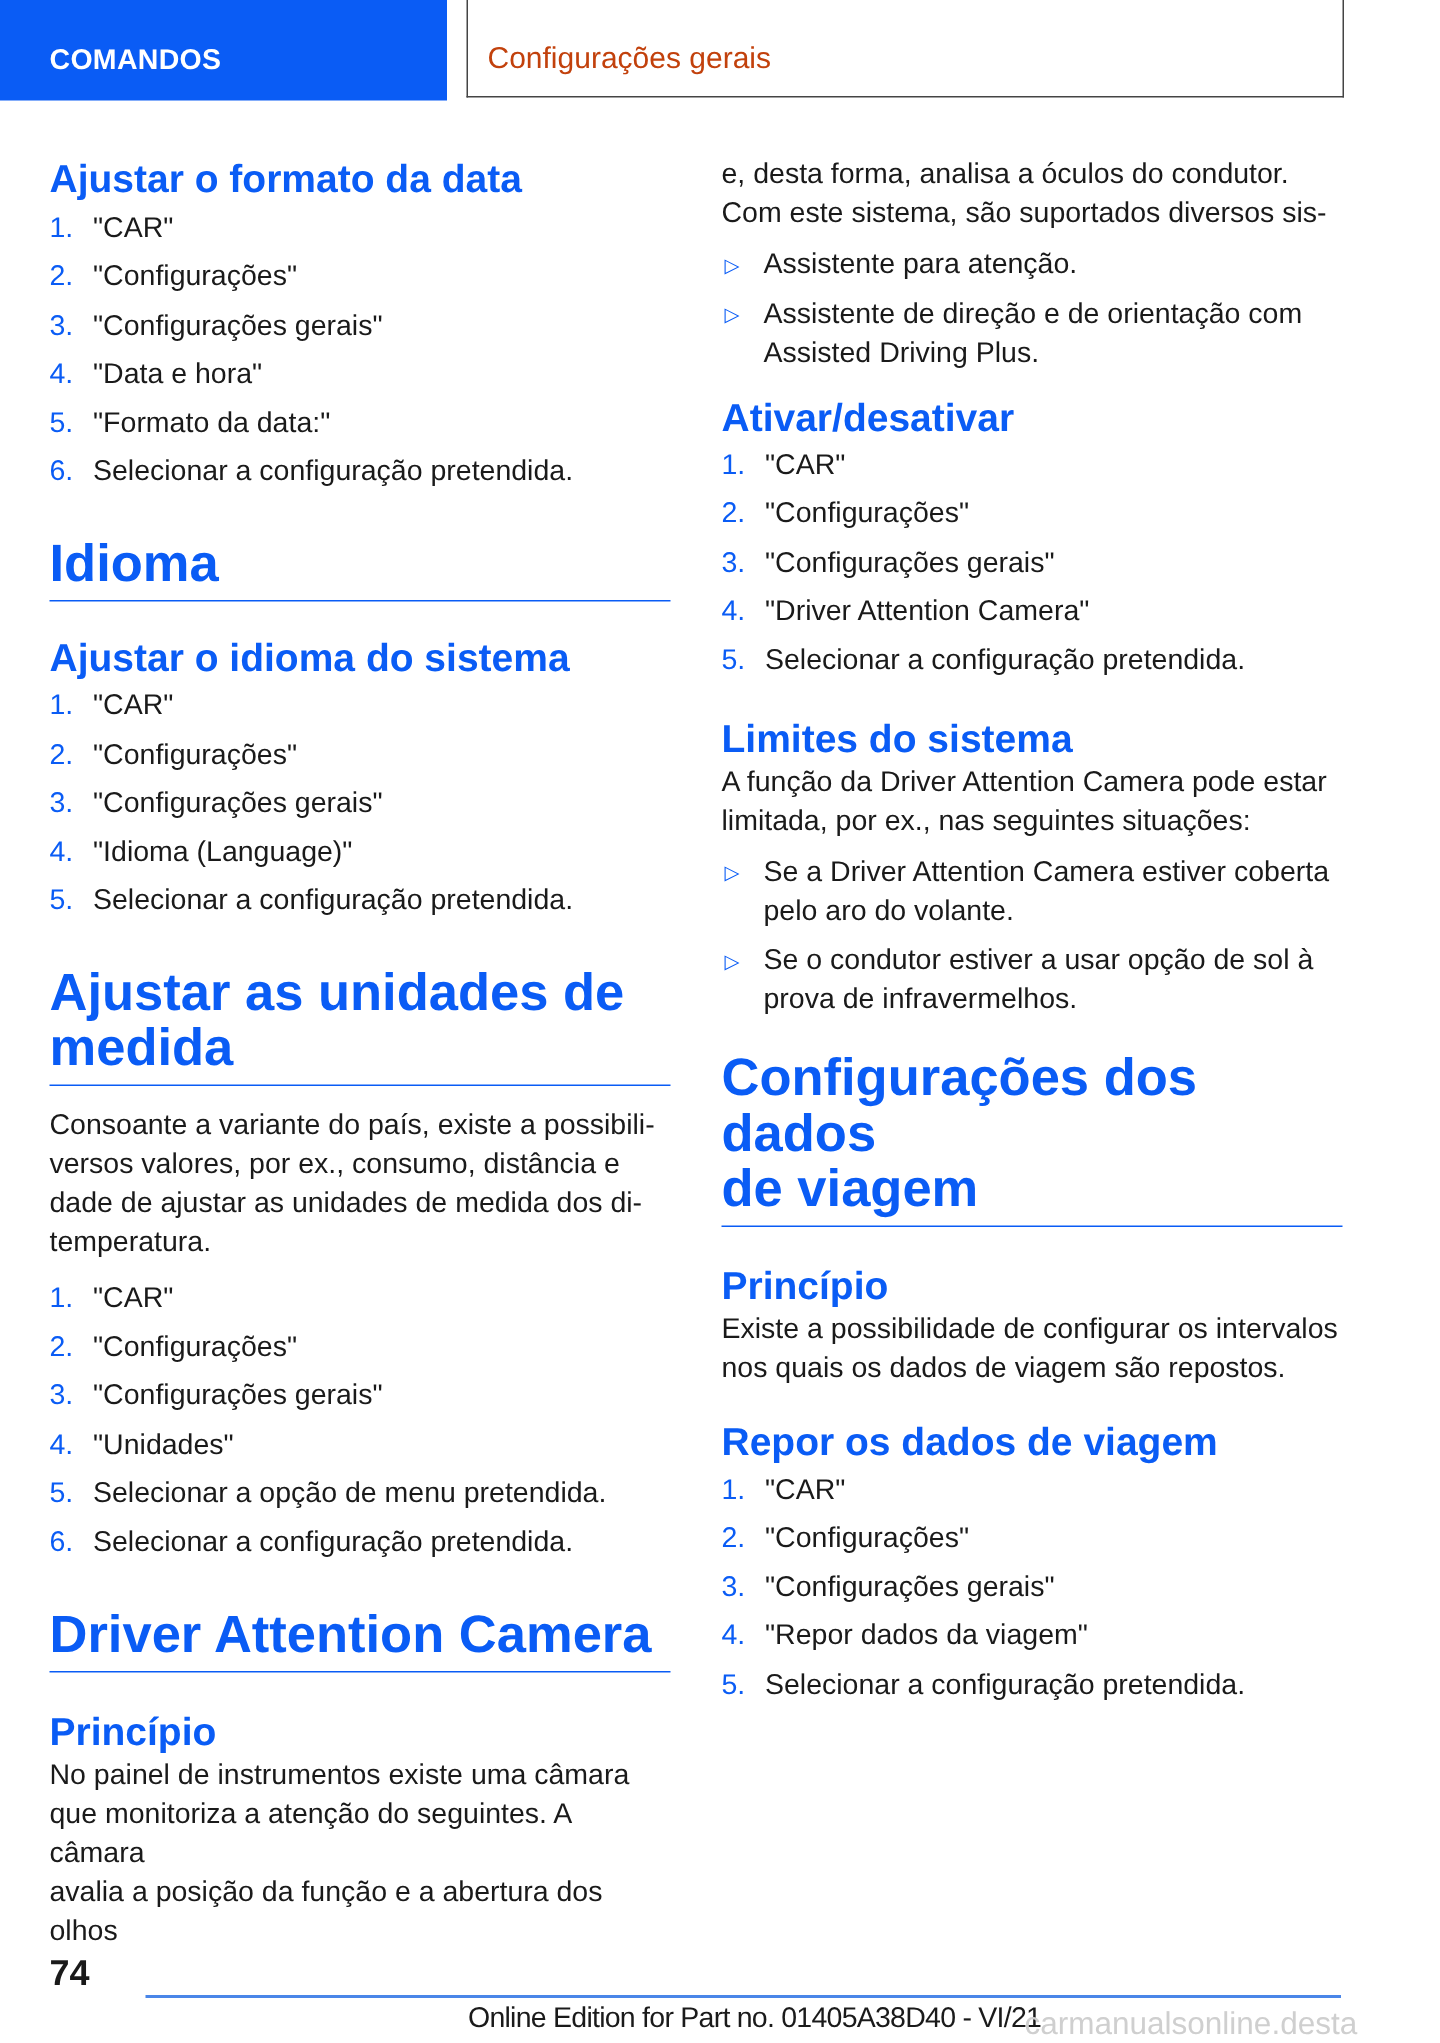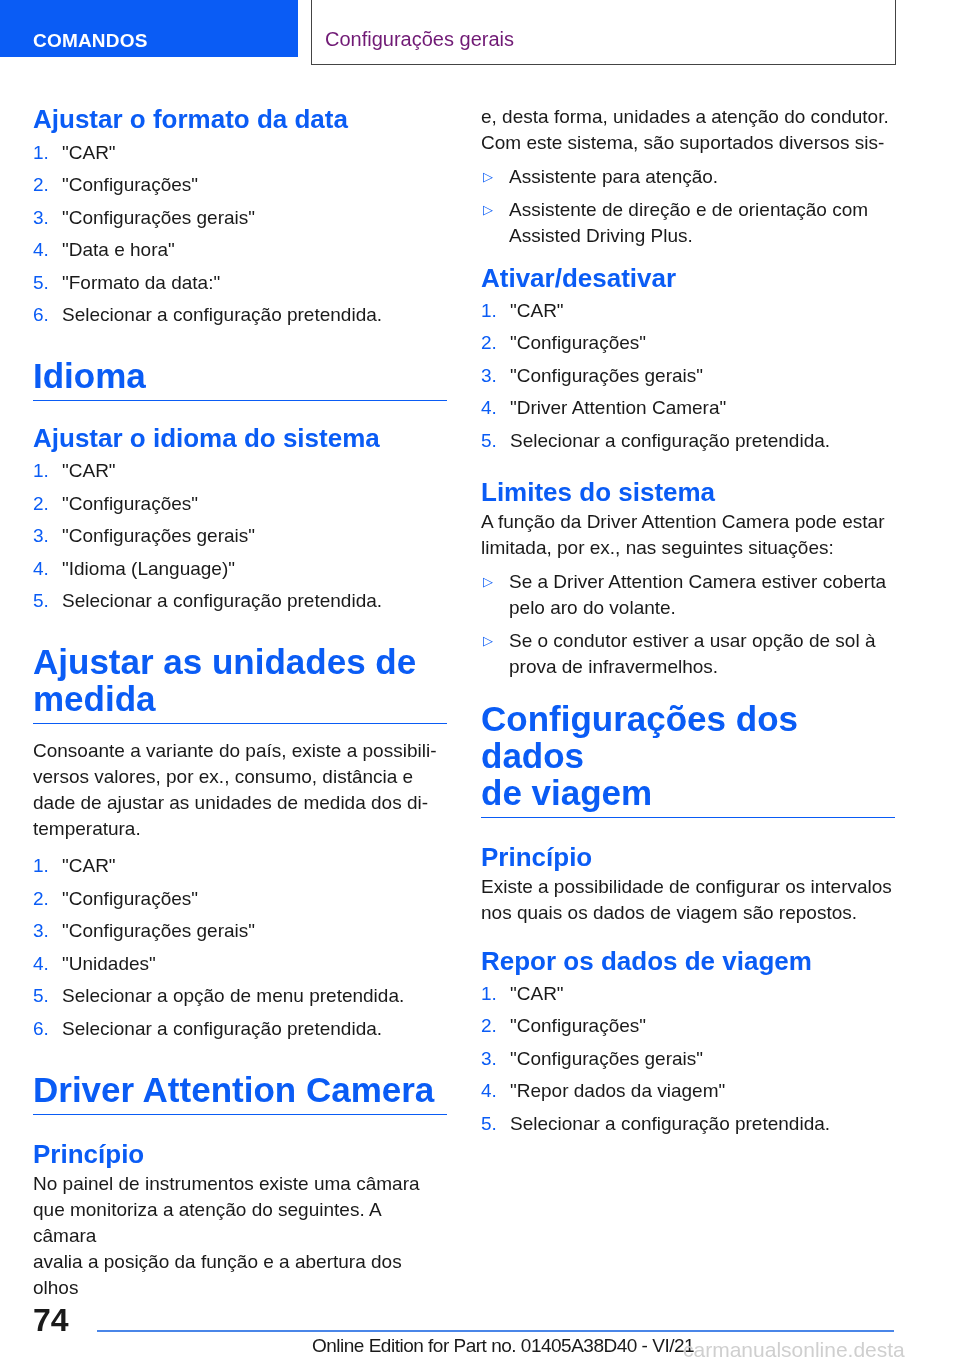--- a/index.html
+++ b/index.html
@@ -1,40 +1,40 @@
 <!DOCTYPE html>
 <html><head>
 <meta charset="utf-8">
 <style>
   * { box-sizing: border-box; margin: 0; padding: 0; }
   html, body { width: 960px; height: 1362px; background: #ffffff; overflow: hidden; }
   body { position: relative; font-family: "Liberation Sans", sans-serif; color: #1a1a1a; }
 
-  .header-tab { position: absolute; left: 0; top: 0; width: 298px; height: 57px; background: #0a5cf5; }
+  .header-tab { position: absolute; left: 0; top: 0; width: 298px; height: 67px; background: #0a5cf5; }
   .header-tab span { position: absolute; left: 33px; top: 30px; color: #fff; font-weight: bold; font-size: 19px; letter-spacing: 0.2px; }
   .header-box { position: absolute; left: 311px; top: -2px; width: 585px; height: 67px; border: 1.5px solid #444; border-top: none; }
-  .header-box span { position: absolute; left: 13px; top: 30px; font-size: 20px; color: #701a75; }
+  .header-box span { position: absolute; left: 13px; top: 30px; font-size: 20px; color: #c2410c; }
 
   .col { position: absolute; top: 100px; width: 414px; }
   .col.left { left: 33px; }
   .col.right { left: 481px; }
 
   .h2 { color: #0a5cf5; font-weight: bold; font-size: 26px; line-height: 34px; }
   .h1 { color: #0a5cf5; font-weight: bold; font-size: 35px; line-height: 37px; padding-bottom: 6px; border-bottom: 1.5px solid #0a5cf5; }
   p.body { font-size: 19px; line-height: 26px; color: #1a1a1a; }
 
   ol.steps { list-style: none; }
   ol.steps li { position: relative; padding-left: 29px; font-size: 19px; line-height: 32.4px; }
   ol.steps li .num { position: absolute; left: 0; top: 0; color: #0a5cf5; }
 
   ul.bullets { list-style: none; }
   ul.bullets li { position: relative; padding-left: 28px; font-size: 19px; line-height: 26px; margin-bottom: 7px; }
   ul.bullets li .tri { position: absolute; left: 2px; top: 0; color: #0a5cf5; font-size: 13px; }
 
-  .footer-num { position: absolute; left: 33px; top: 1302px; font-weight: bold; font-size: 32px; color: #1a1a1a; }
+  .footer-num { position: absolute; left: 33px; top: 1302px; font-weight: bold; font-size: 24px; color: #1a1a1a; }
   .footer-line { position: absolute; left: 97px; top: 1330px; width: 797px; height: 2px; background: #4a86e8; }
   .footer-text { position: absolute; left: 312px; top: 1335px; font-size: 19px; color: #1a1a1a; letter-spacing: -0.5px; }
   .watermark { position: absolute; left: 683px; top: 1338px; font-size: 21px; color: #cfcfcf; }
 </style>
 </head>
 <body>
 
 <div class="header-tab">
   <span>COMANDOS</span>
 </div>
@@ -86,21 +86,21 @@
   <div class="h2" style="margin-top:22px;">Princípio</div>
   <p class="body">
     <span style="display:block">No painel de instrumentos existe uma câmara</span>
     <span style="display:block">que monitoriza a atenção do seguintes. A câmara</span>
     <span style="display:block">avalia a posição da função e a abertura dos olhos</span>
   </p>
 </div>
 
 <div class="col right">
   <p class="body" style="margin-top:4px;">
-    <span style="display:block">e, desta forma, unidades a atenção do condutor.</span>
+    <span style="display:block">e, desta forma, analisa a óculos do condutor.</span>
     <span style="display:block">Com este sistema, são suportados diversos sis-</span>
   </p>
   <ul class="bullets" style="margin-top:8px;">
     <li>
       <span class="tri">▷</span>
       <span>Assistente para atenção.</span>
     </li>
     <li>
       <span class="tri">▷</span>
       <span style="display:block">Assistente de direção e de orientação com</span>

